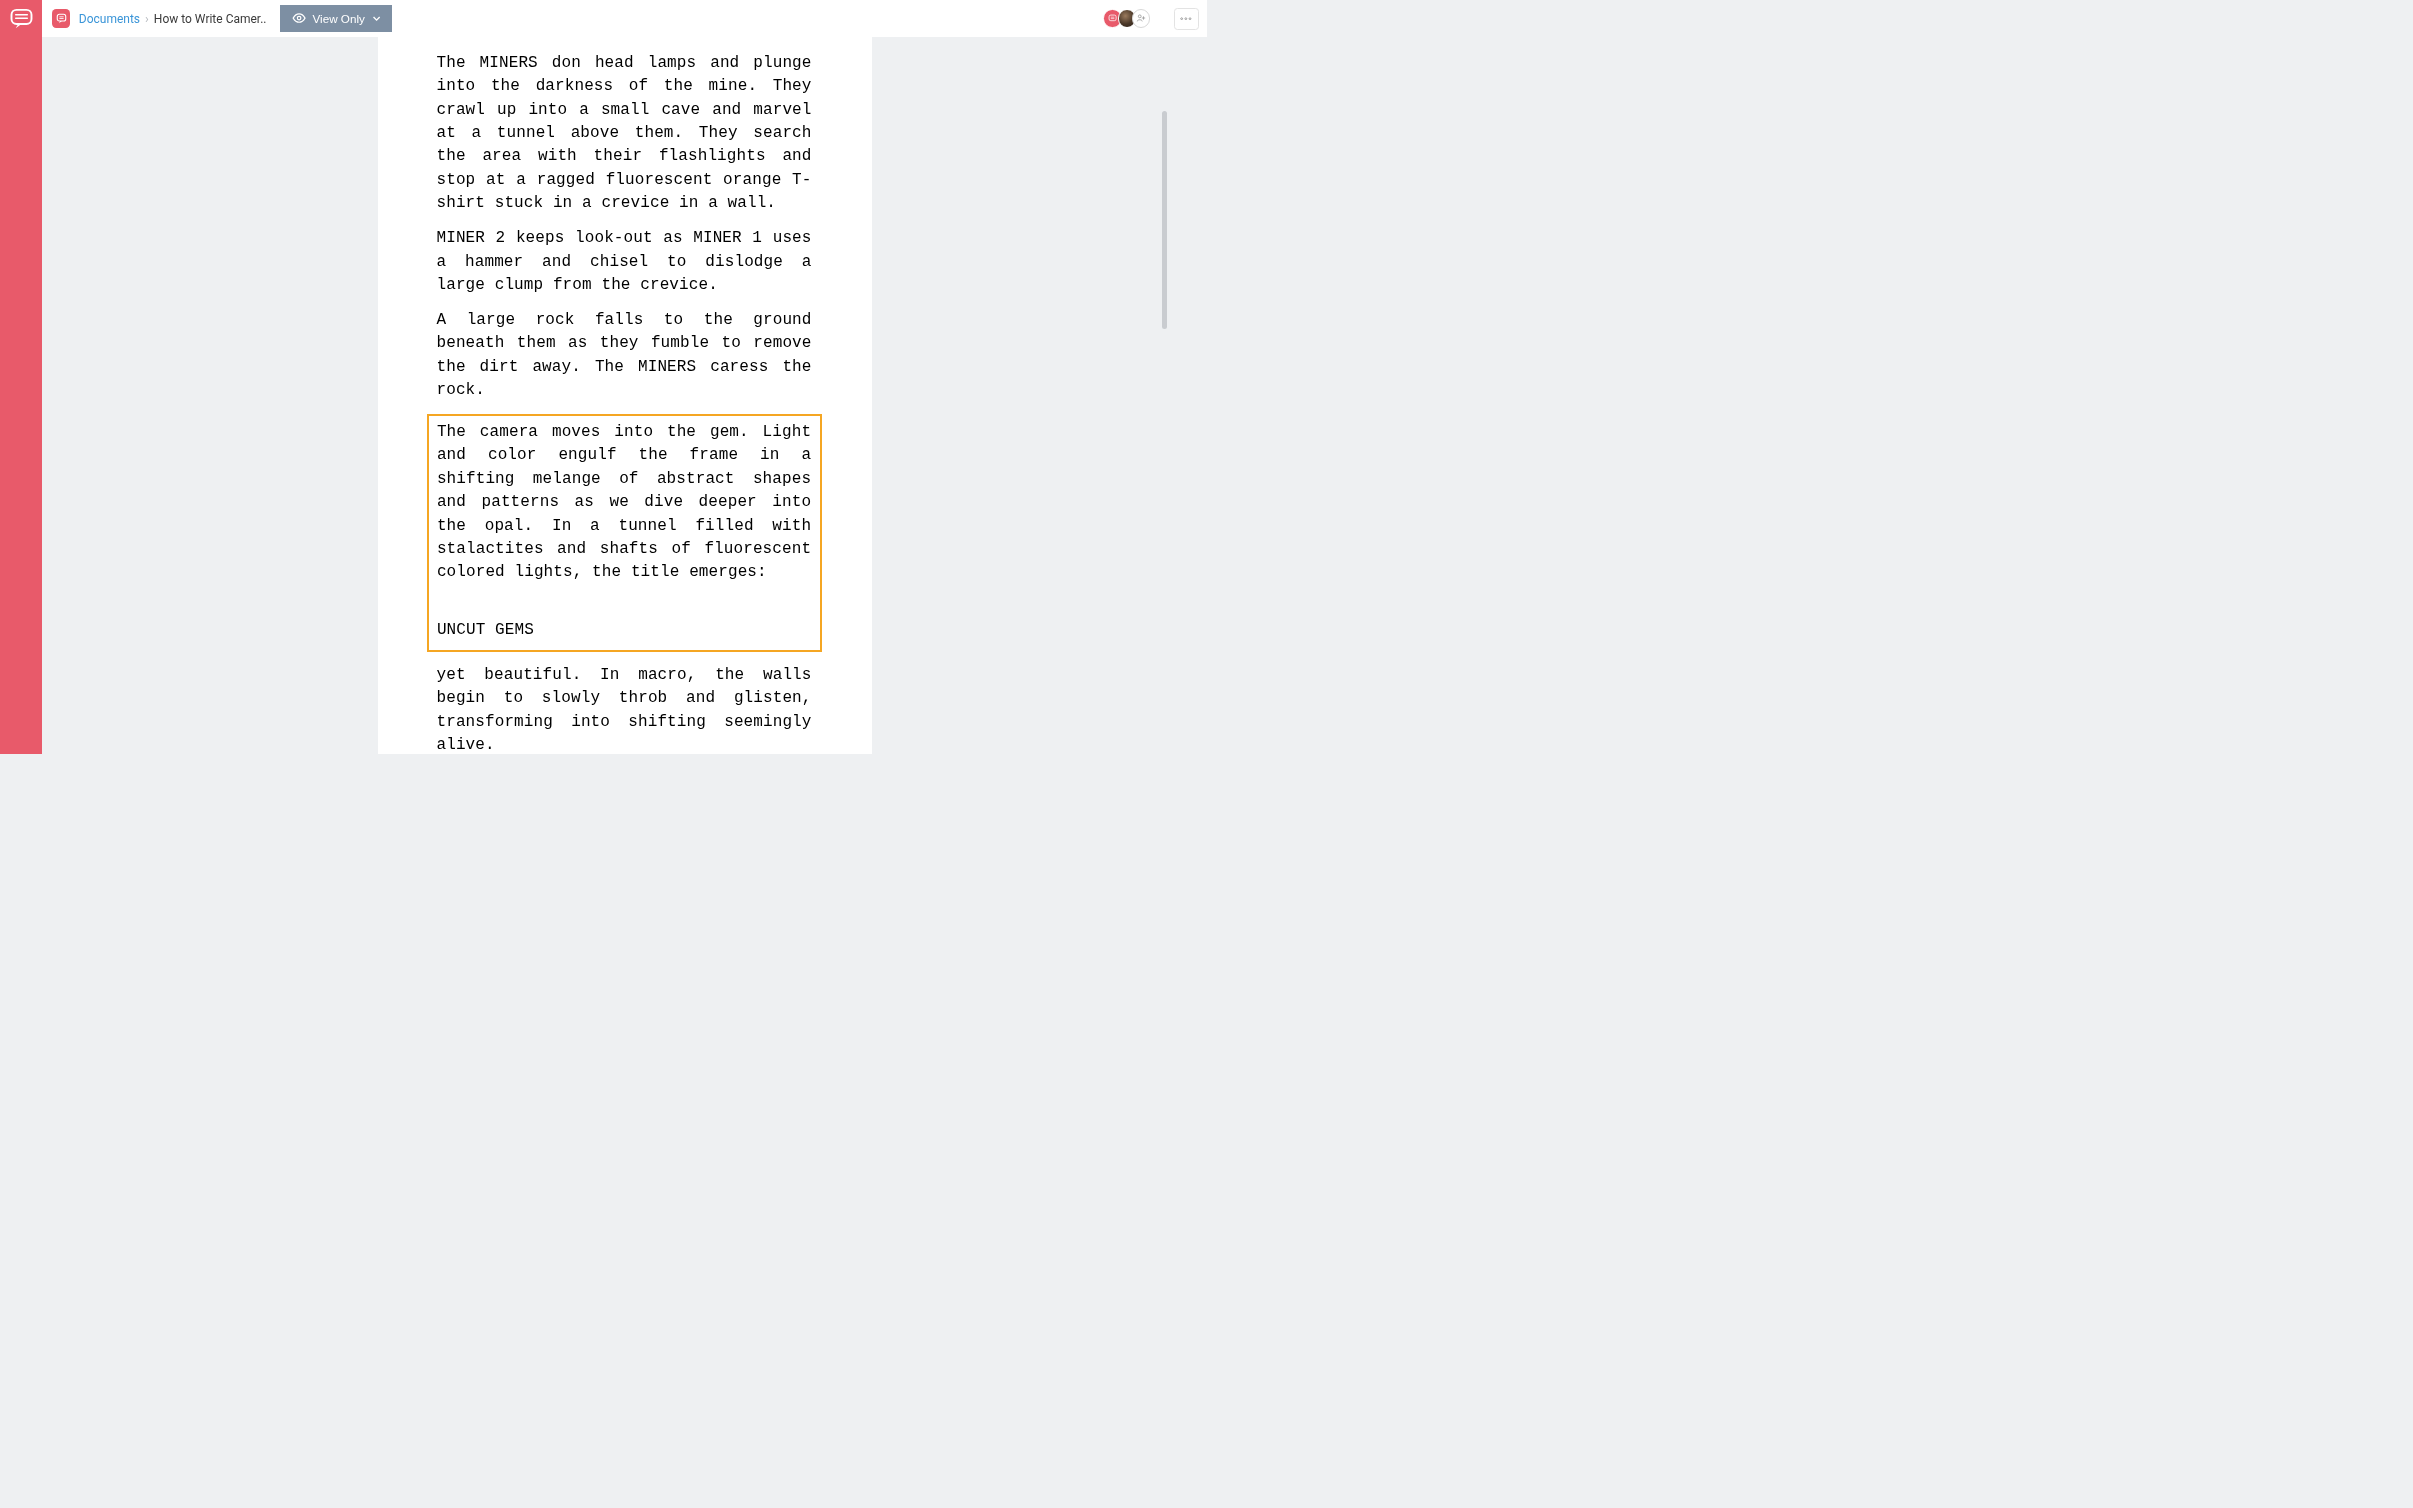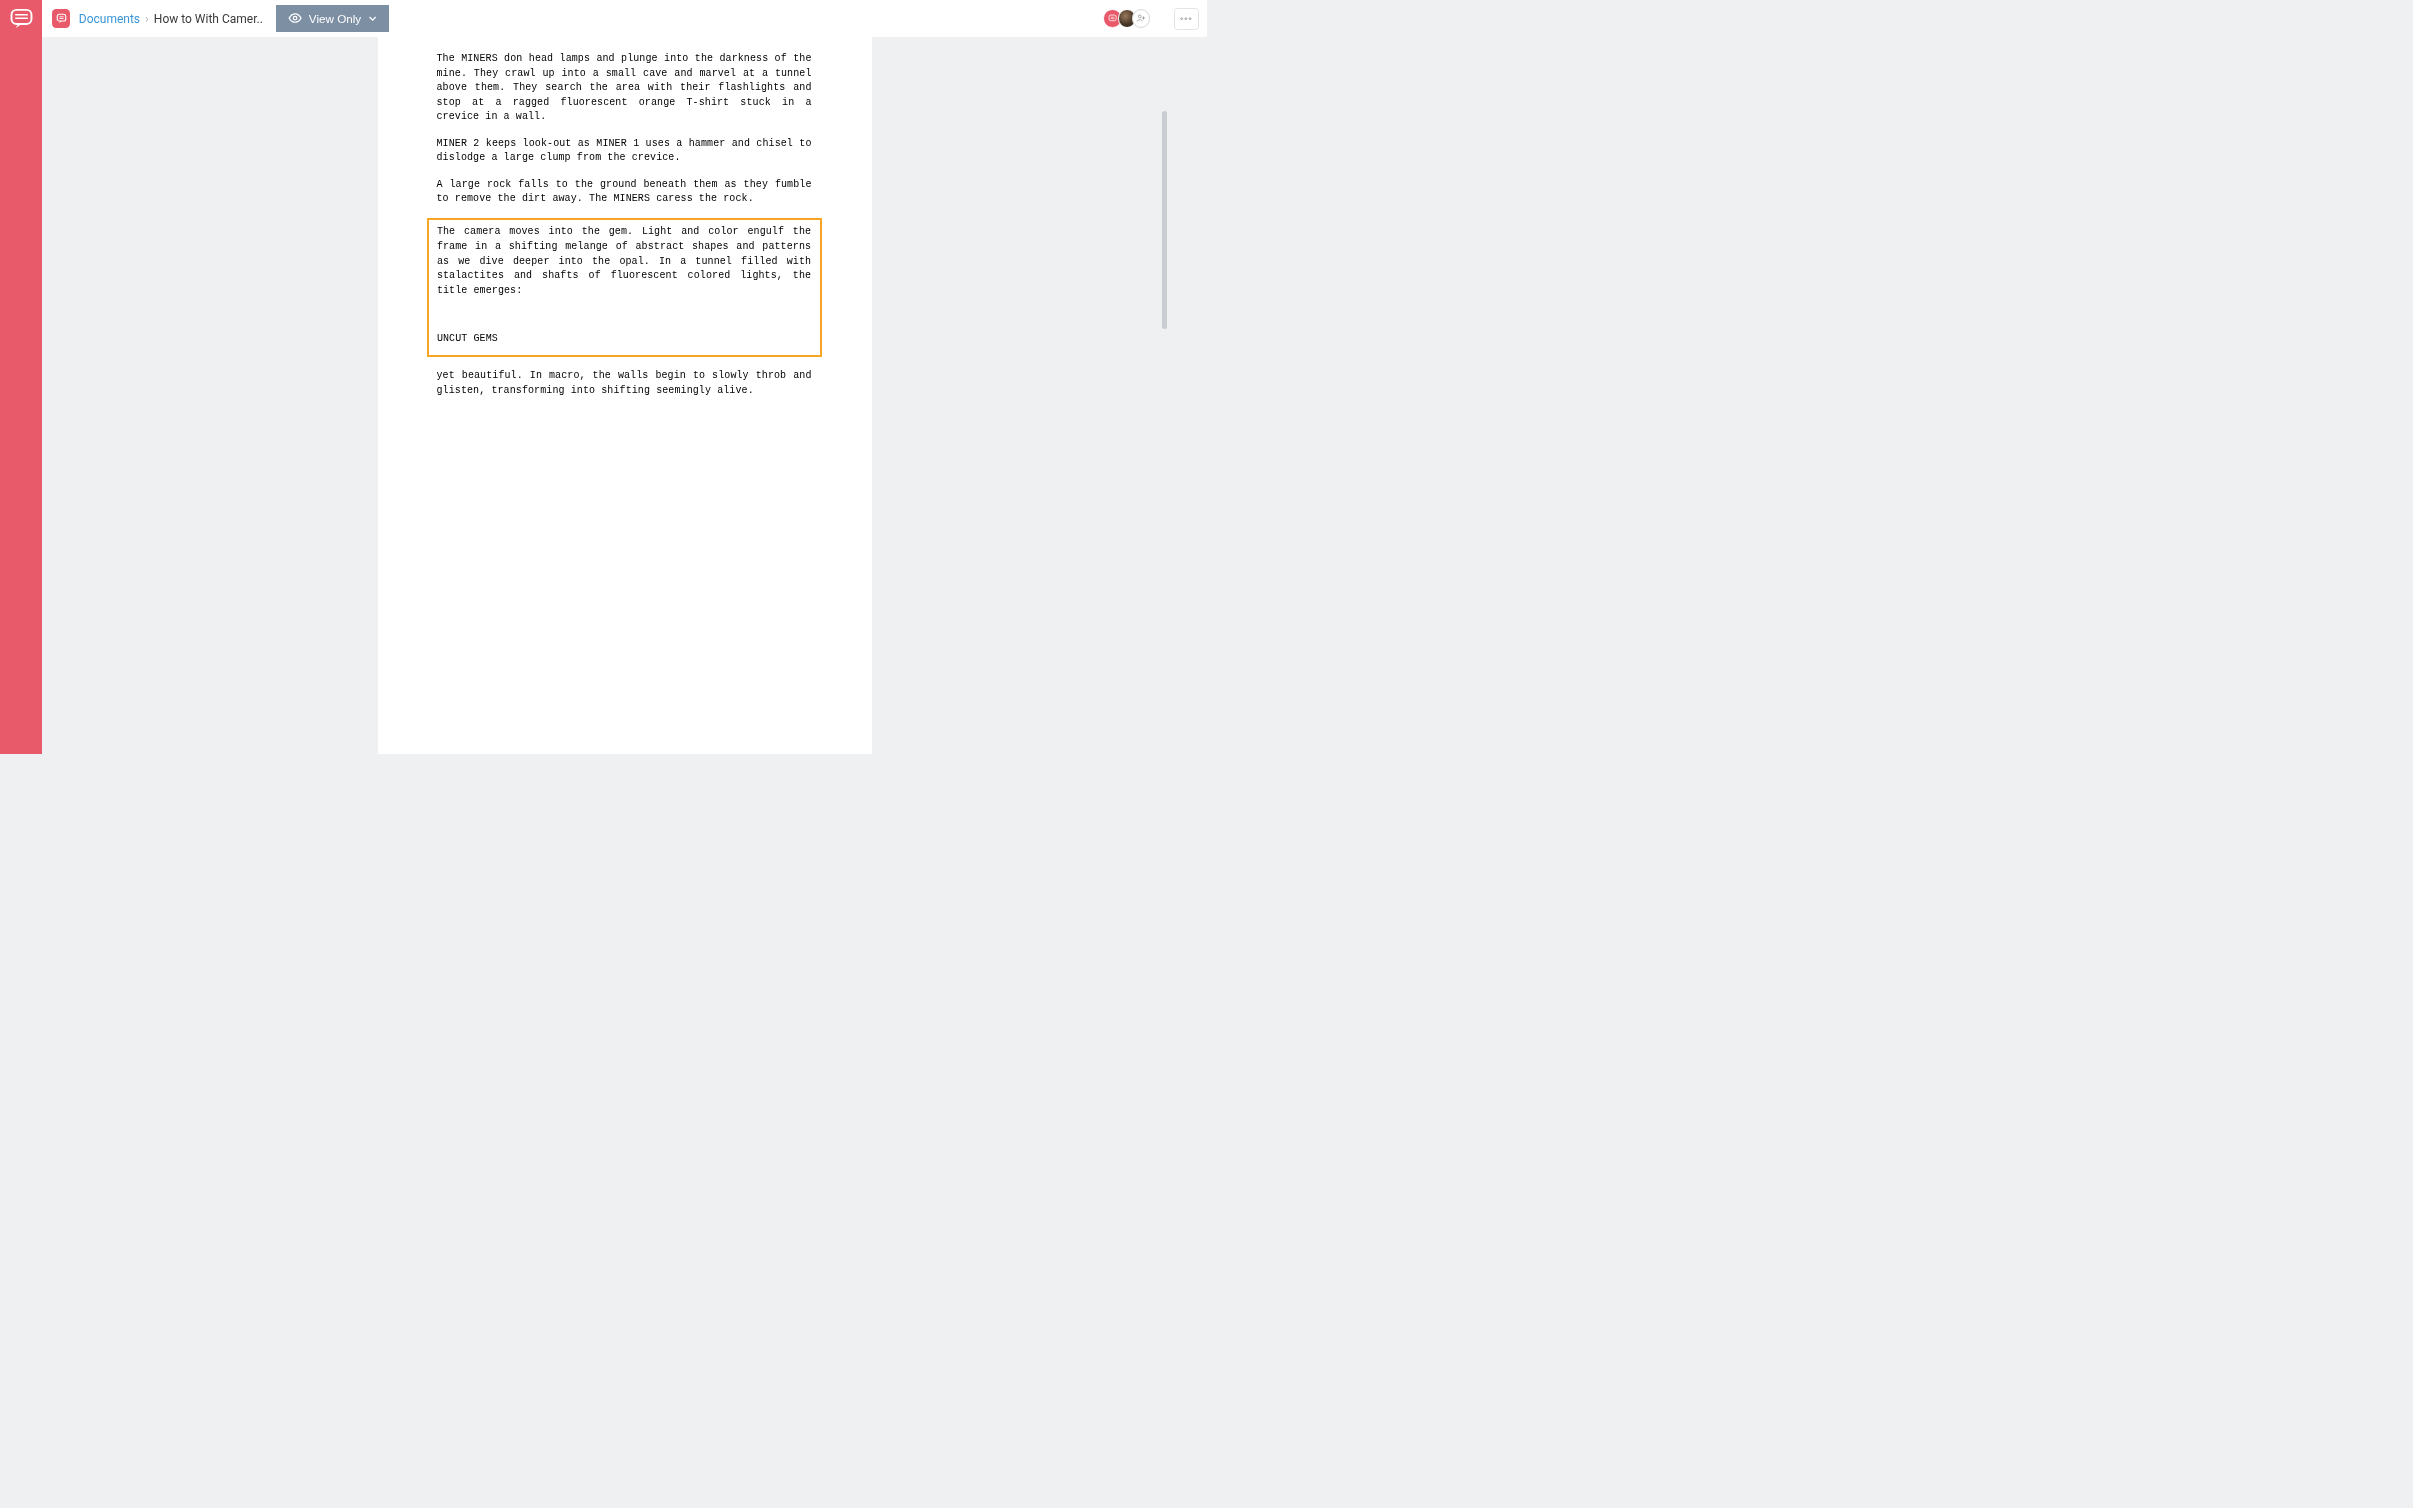--- a/index.html
+++ b/index.html
@@ -122,21 +122,21 @@
 }
 .page {
   width: 494px;
   background: #fff;
   margin-top: 0;
   padding: 15px 0 34px 0;
   overflow-y: auto;
 }
 .script {
   font-family: "Courier New", Courier, monospace;
-  font-size: 10px;
+  font-size: 16px;
   line-height: 1.46;
   color: #000;
   padding: 0 60px 0 59px;
   letter-spacing: 0.1px;
 }
 .para { margin-bottom: 11.7px; text-align: justify; }
 .highlight-box {
   border: 2.1px solid #f5a623;
   margin: 0 -10px 11.7px -10px;
   padding: 5px 8.4px 6.7px 8.4px;
@@ -174,21 +174,21 @@
         <svg width="11" height="11" viewBox="0 0 13 13">
           <rect x="1.5" y="1.5" width="10" height="8" rx="2.5" fill="none" stroke="#fff" stroke-width="1.3"></rect>
           <path d="M5 9.5 L3.5 12 L7 9.5 Z" fill="#fff"></path>
           <line x1="4" y1="4.5" x2="9" y2="4.5" stroke="#fff" stroke-width="1"></line>
           <line x1="4" y1="6.5" x2="9" y2="6.5" stroke="#fff" stroke-width="1"></line>
         </svg>
       </div>
       <div class="breadcrumb">
         <span class="bc-link">Documents</span>
         <span class="bc-sep">›</span>
-        <span class="bc-current">How to With Camer..</span>
+        <span class="bc-current">How to Write Camer..</span>
       </div>
       <button class="view-btn">
         <svg width="14.2" height="14.2" viewBox="0 0 24 24">
           <path d="M12 5 C6 5 2 12 2 12 s4 7 10 7 10-7 10-7 S18 5 12 5 Z" fill="none" stroke="#fff" stroke-width="2"></path>
           <circle cx="12" cy="12" r="3" fill="none" stroke="#fff" stroke-width="2"></circle>
         </svg>
         <span>View Only</span>
         <svg width="9.2" height="9.2" viewBox="0 0 12 12">
           <path d="M2 4 L6 8 L10 4" fill="none" stroke="#fff" stroke-width="1.8"></path>
         </svg>

